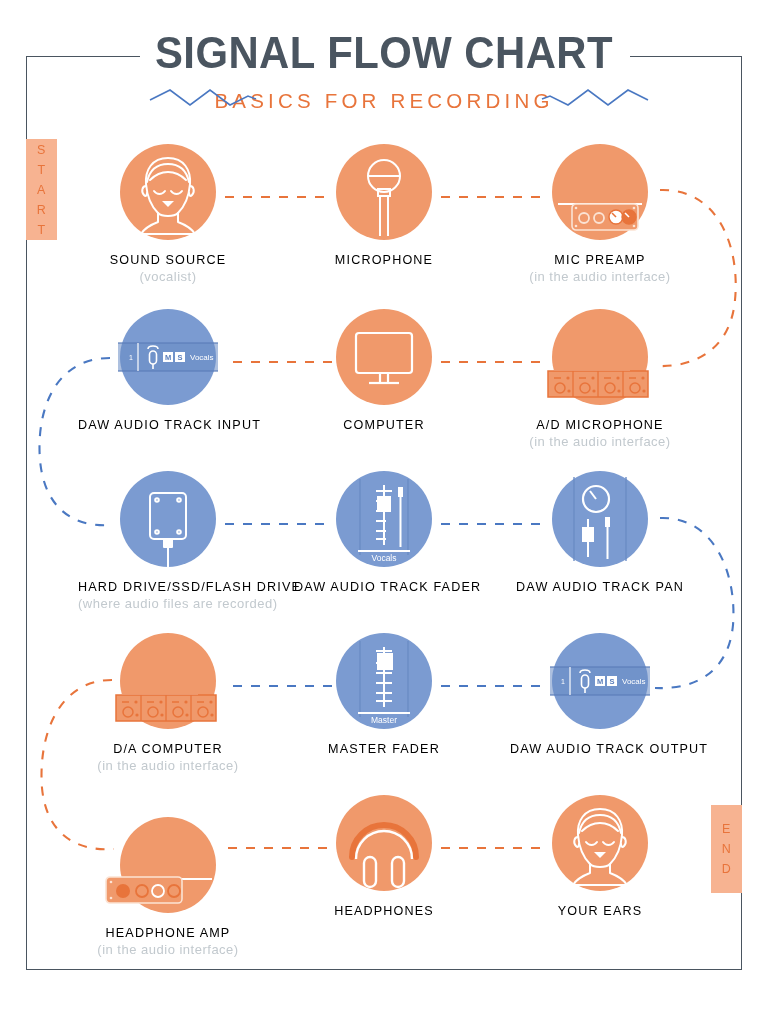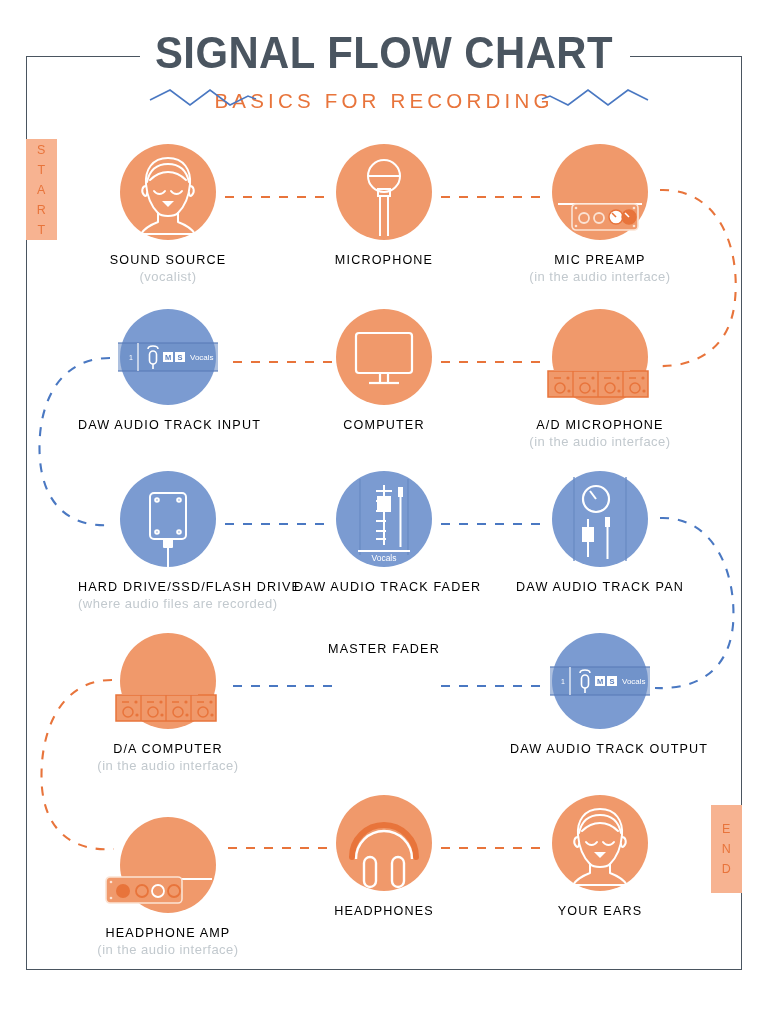--- a/index.html
+++ b/index.html
@@ -400,20 +400,36 @@
                   <circle cx="96" cy="20" r="1.6"></circle>
       </g>
     </g>
             </svg>
           </div>
         </div>
         <div class="node-label">D/A COMPUTER</div>
         <div class="node-sub">(in the audio interface)</div>
       </div>
       <div class="node" style="left: 294px; top: 631px;">
+        <div class="circle-wrap">
+          <div class="circle blue">
+            <svg width="96" height="96" viewBox="0 0 96 96">
+    <g fill="none" stroke="#6a8cc4" stroke-width="1.6" opacity="0.85">
+      <path d="M24 8 L24 84 M72 8 L72 84"></path>
+    </g>
+    <g fill="none" stroke="#ffffff" stroke-width="2">
+      <path d="M48 14 L48 74"></path>
+      <path d="M40 18 L56 18 M40 30 L56 30 M40 40 L56 40 M40 50 L56 50 M40 60 L56 60 M40 68 L56 68"></path>
+    </g>
+    <rect x="41" y="20" width="16" height="17" fill="#ffffff"></rect>
+    <path d="M22 80 L74 80" stroke="#ffffff" stroke-width="2.2"></path>
+    <text x="48" y="90" text-anchor="middle" font-family="Liberation Sans, sans-serif" font-size="8.5" fill="#ffffff">Master</text>
+            </svg>
+          </div>
+        </div>
         <div class="node-label">MASTER FADER</div>
       </div>
       <div class="node" style="left: 510px; top: 631px;">
         <div class="circle-wrap">
           <div class="circle blue">
             <svg width="96" height="96" viewBox="0 0 96 96">
     <rect x="-2" y="34" width="100" height="28" fill="#6a8cc4" opacity="0.55"></rect>
     <path d="M-2 34 L98 34 M-2 62 L98 62" stroke="#5c7fbb" stroke-width="1.4" opacity="0.8"></path>
     <path d="M18 34 L18 62" stroke="#ffffff" stroke-width="1.3" opacity="0.9"></path>
     <text x="11" y="51" text-anchor="middle" font-family="Liberation Sans, sans-serif" font-size="7" fill="#ffffff">1</text>

